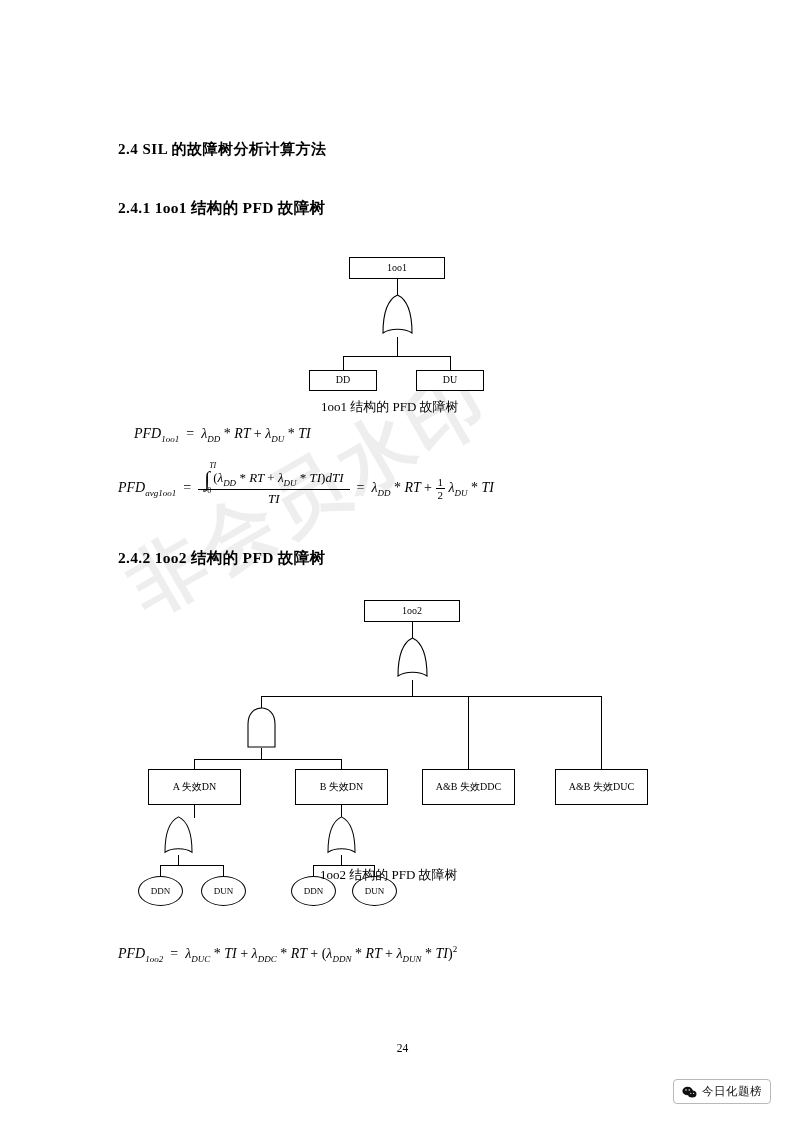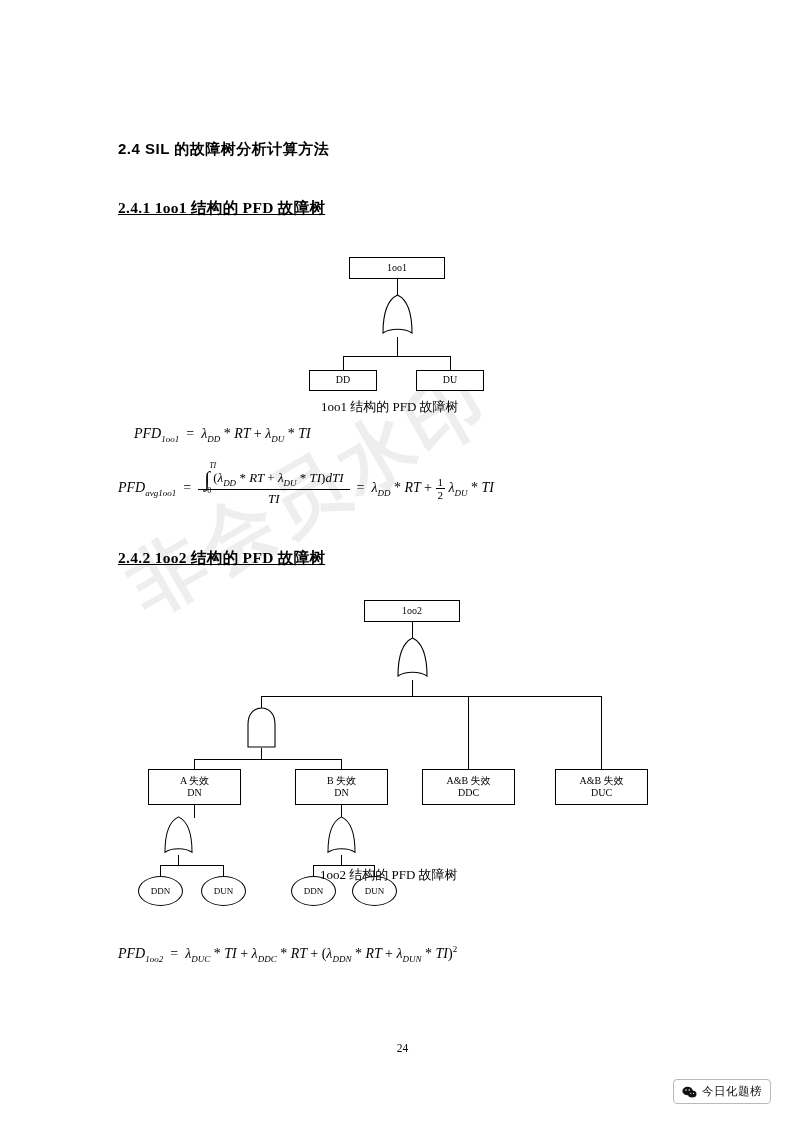--- a/index.html
+++ b/index.html
@@ -37,50 +37,49 @@
     transform: rotate(-30deg);
     letter-spacing: 4px;
     white-space: nowrap;
     pointer-events: none;
     user-select: none;
   }
 
   
   .h2 {
     position: absolute;
-    font-family: Liberation Sans, sans-serif;
+    font-family: Liberation Serif, serif;
     font-weight: bold;
     font-size: 15px;
     letter-spacing: 0.5px;
   }
   .h3 {
     position: absolute;
     font-family: "Liberation Serif", serif;
     font-weight: bold;
     font-size: 15.5px;
     letter-spacing: 0.3px;
-    text-decoration: underline;
   }
 
   
   .box {
     position: absolute;
     border: 1px solid #000;
     background: #fff;
     font-family: "Liberation Serif", serif;
     font-size: 10px;
     display: flex;
     align-items: center;
     justify-content: center;
     text-align: center;
     line-height: 1.25;
     box-sizing: border-box;
   }
   .box.two-line {
-    flex-direction: column;
+    flex-direction: row;
   }
   .ellipse {
     position: absolute;
     border: 1px solid #000;
     border-radius: 50%;
     background: #fff;
     font-family: "Liberation Serif", serif;
     font-size: 9px;
     display: flex;
     align-items: center;

